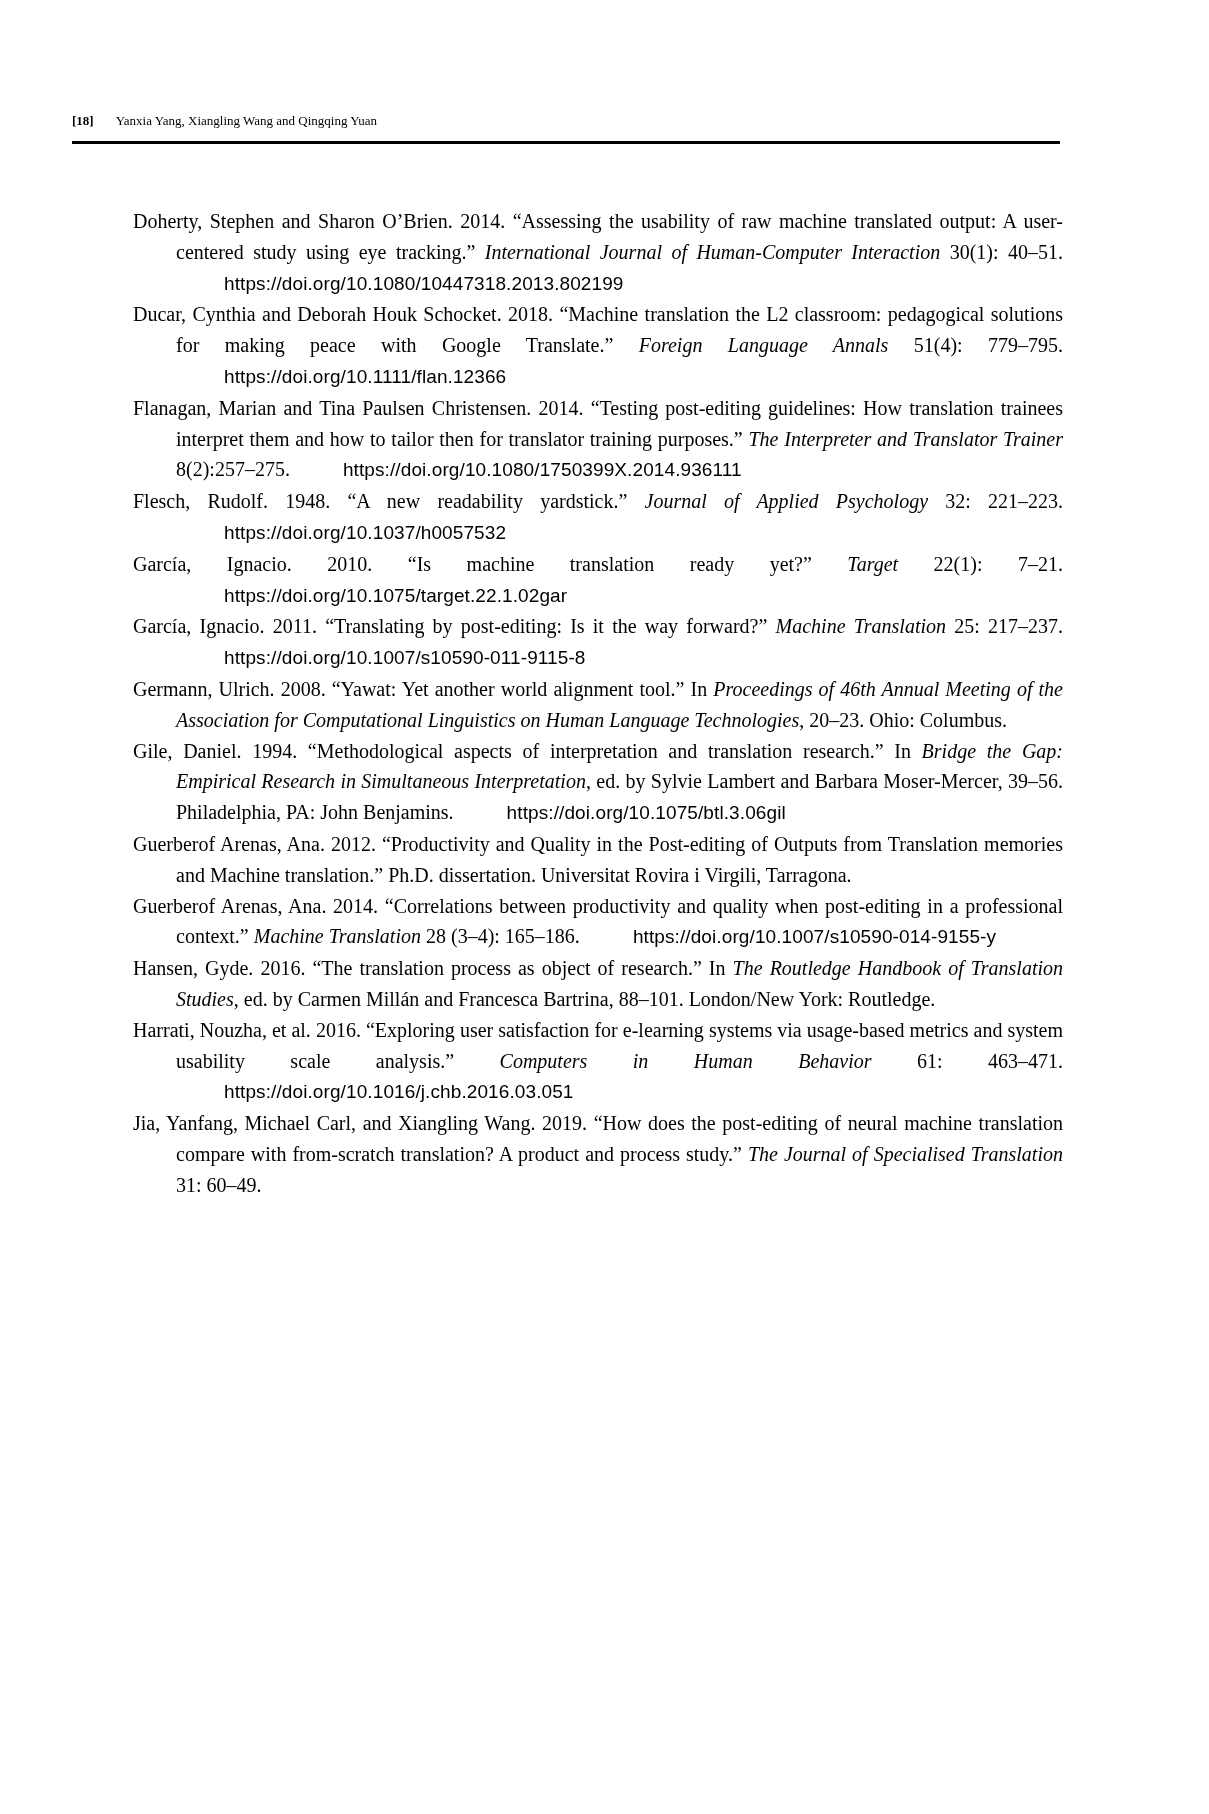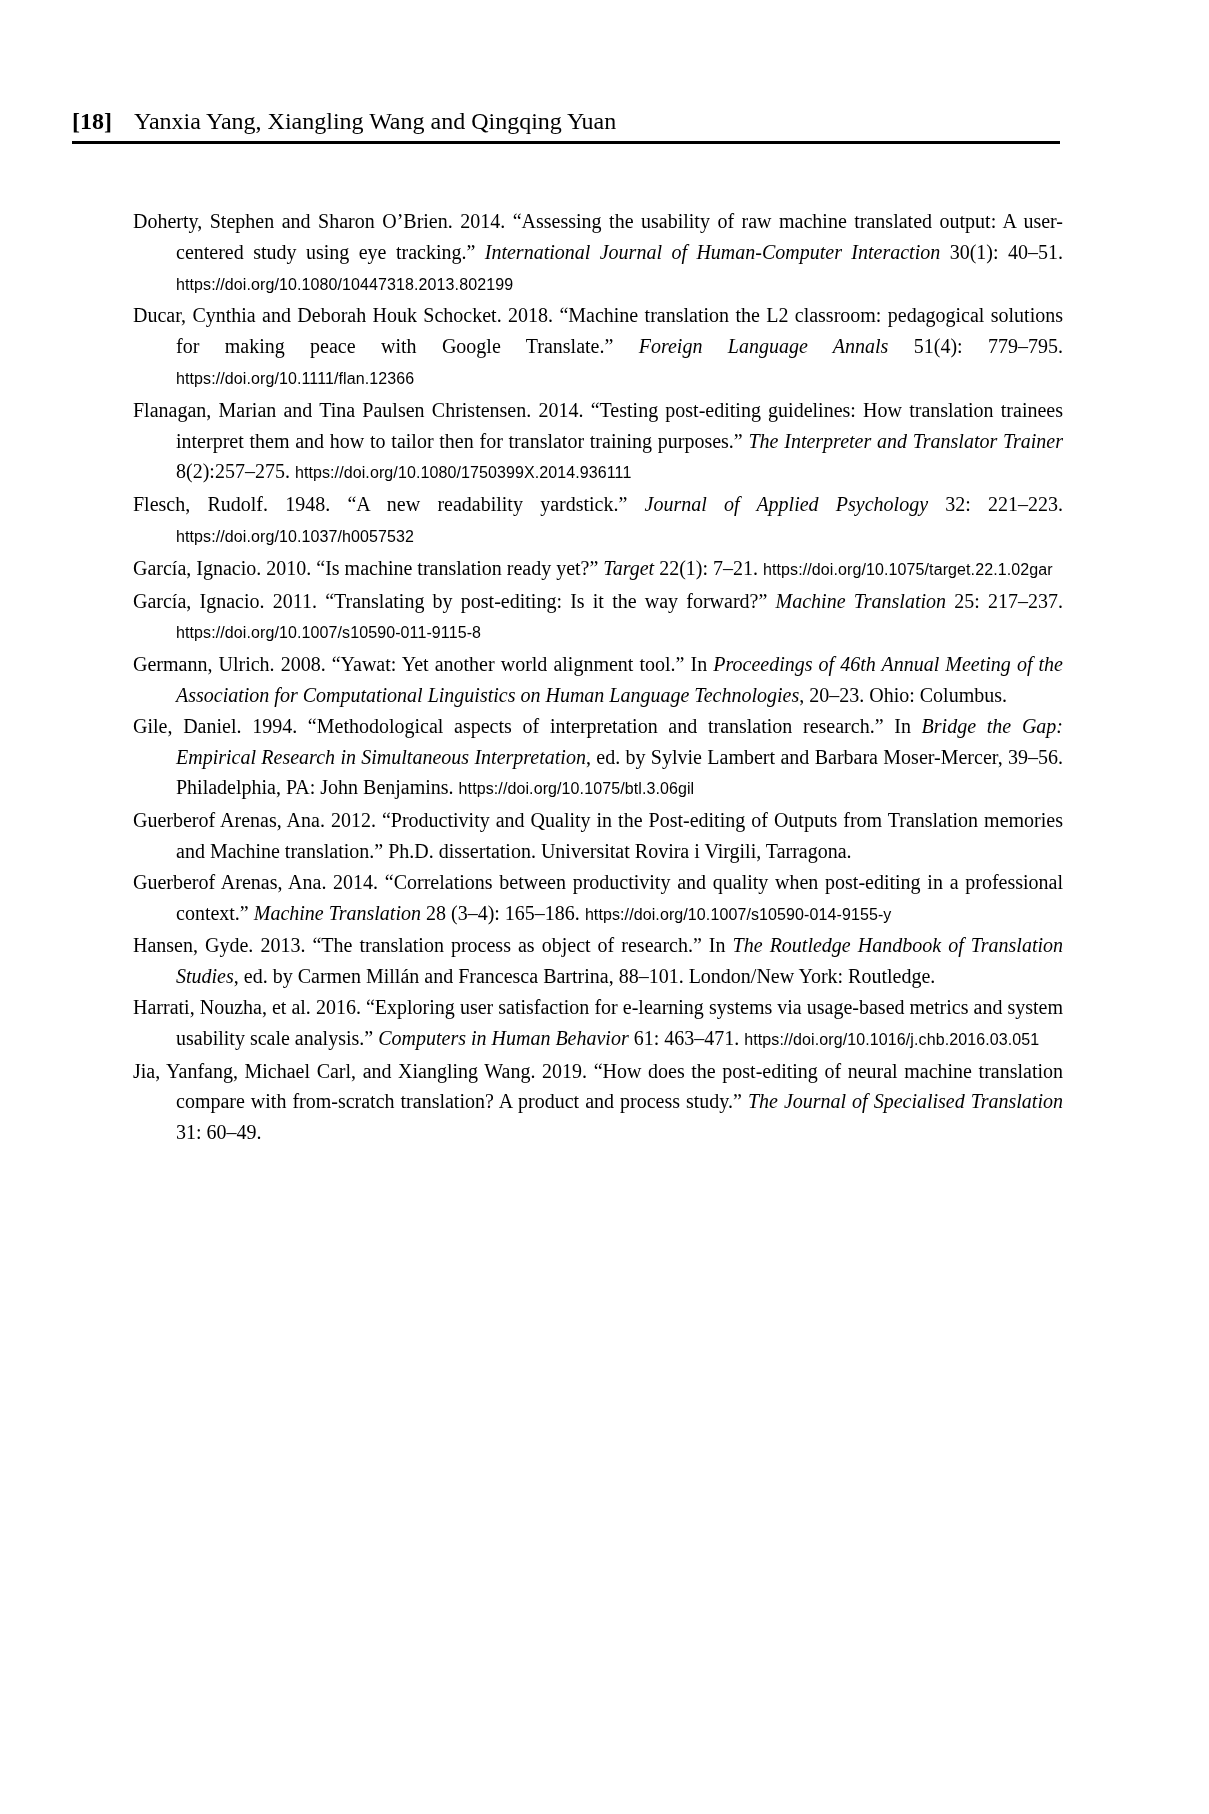--- a/index.html
+++ b/index.html
@@ -18,21 +18,21 @@
   }
   .header {
     position: absolute;
     left: 72px;
     width: 988px;
     top: 108px;
   }
   .header-row {
     display: flex;
     align-items: baseline;
-    font-size: 24px;
+    font-size: 13px;
     line-height: 26px;
   }
   .page-number {
     font-weight: bold;
     margin-right: 22px;
     white-space: nowrap;
   }
   .running-head {
     white-space: nowrap;
   }
@@ -52,22 +52,23 @@
   }
   .ref {
     margin: 0 0 0 43px;
     padding: 0;
     text-indent: -43px;
   }
   .ref .plain { font-style: normal; }
   .ref .italic { font-style: italic; }
   .ref .url {
     font-family: "Liberation Sans", "DejaVu Sans", sans-serif;
-    font-size: 16px;
+    font-size: 19px;
     letter-spacing: 0.1px;
+    margin-left: 48px;
   }
 </style>
 </head>
 <body>
 
 <div class="page">
   <div class="header">
     <div class="header-row">
       <span class="page-number">[18]</span>
       <span class="running-head">Yanxia Yang, Xiangling Wang and Qingqing Yuan</span>
@@ -79,17 +80,17 @@
       <p class="ref"><span class="plain">Doherty, Stephen and Sharon O’Brien. 2014. “Assessing the usability of raw machine translated output: A user-centered study using eye tracking.” </span><span class="italic">International Journal of Human-Computer Interaction</span><span class="plain"> 30(1): 40–51. </span><span class="url">https://doi.org/10.1080/10447318.2013.802199</span></p>
       <p class="ref"><span class="plain">Ducar, Cynthia and Deborah Houk Schocket. 2018. “Machine translation the L2 classroom: pedagogical solutions for making peace with Google Translate.” </span><span class="italic">Foreign Language Annals</span><span class="plain"> 51(4): 779–795. </span><span class="url">https://doi.org/10.1111/flan.12366</span></p>
       <p class="ref"><span class="plain">Flanagan, Marian and Tina Paulsen Christensen. 2014. “Testing post-editing guidelines: How translation trainees interpret them and how to tailor then for translator training purposes.” </span><span class="italic">The Interpreter and Translator Trainer</span><span class="plain"> 8(2):257–275. </span><span class="url">https://doi.org/10.1080/1750399X.2014.936111</span></p>
       <p class="ref"><span class="plain">Flesch, Rudolf. 1948. “A new readability yardstick.” </span><span class="italic">Journal of Applied Psychology</span><span class="plain"> 32: 221–223. </span><span class="url">https://doi.org/10.1037/h0057532</span></p>
       <p class="ref"><span class="plain">García, Ignacio. 2010. “Is machine translation ready yet?” </span><span class="italic">Target</span><span class="plain"> 22(1): 7–21. </span><span class="url">https://doi.org/10.1075/target.22.1.02gar</span></p>
       <p class="ref"><span class="plain">García, Ignacio. 2011. “Translating by post-editing: Is it the way forward?” </span><span class="italic">Machine Translation</span><span class="plain"> 25: 217–237. </span><span class="url">https://doi.org/10.1007/s10590-011-9115-8</span></p>
       <p class="ref"><span class="plain">Germann, Ulrich. 2008. “Yawat: Yet another world alignment tool.” In </span><span class="italic">Proceedings of 46th Annual Meeting of the Association for Computational Linguistics on Human Language Technologies</span><span class="plain">, 20–23. Ohio: Columbus.</span></p>
       <p class="ref"><span class="plain">Gile, Daniel. 1994. “Methodological aspects of interpretation and translation research.” In </span><span class="italic">Bridge the Gap: Empirical Research in Simultaneous Interpretation</span><span class="plain">, ed. by Sylvie Lambert and Barbara Moser-Mercer, 39–56. Philadelphia, PA: John Benjamins. </span><span class="url">https://doi.org/10.1075/btl.3.06gil</span></p>
       <p class="ref"><span class="plain">Guerberof Arenas, Ana. 2012. “Productivity and Quality in the Post-editing of Outputs from Translation memories and Machine translation.” Ph.D. dissertation. Universitat Rovira i Virgili, Tarragona.</span></p>
       <p class="ref"><span class="plain">Guerberof Arenas, Ana. 2014. “Correlations between productivity and quality when post-editing in a professional context.” </span><span class="italic">Machine Translation</span><span class="plain"> 28 (3–4): 165–186. </span><span class="url">https://doi.org/10.1007/s10590-014-9155-y</span></p>
-      <p class="ref"><span class="plain">Hansen, Gyde. 2013. “The translation process as object of research.” In </span><span class="italic">The Routledge Handbook of Translation Studies</span><span class="plain">, ed. by Carmen Millán and Francesca Bartrina, 88–101. London/New York: Routledge.</span></p>
+      <p class="ref"><span class="plain">Hansen, Gyde. 2016. “The translation process as object of research.” In </span><span class="italic">The Routledge Handbook of Translation Studies</span><span class="plain">, ed. by Carmen Millán and Francesca Bartrina, 88–101. London/New York: Routledge.</span></p>
       <p class="ref"><span class="plain">Harrati, Nouzha, et al. 2016. “Exploring user satisfaction for e-learning systems via usage-based metrics and system usability scale analysis.” </span><span class="italic">Computers in Human Behavior</span><span class="plain"> 61: 463–471. </span><span class="url">https://doi.org/10.1016/j.chb.2016.03.051</span></p>
       <p class="ref"><span class="plain">Jia, Yanfang, Michael Carl, and Xiangling Wang. 2019. “How does the post-editing of neural machine translation compare with from-scratch translation? A product and process study.” </span><span class="italic">The Journal of Specialised Translation</span><span class="plain"> 31: 60–49.</span></p>
     </div>
 </div>
 
 </body></html>

